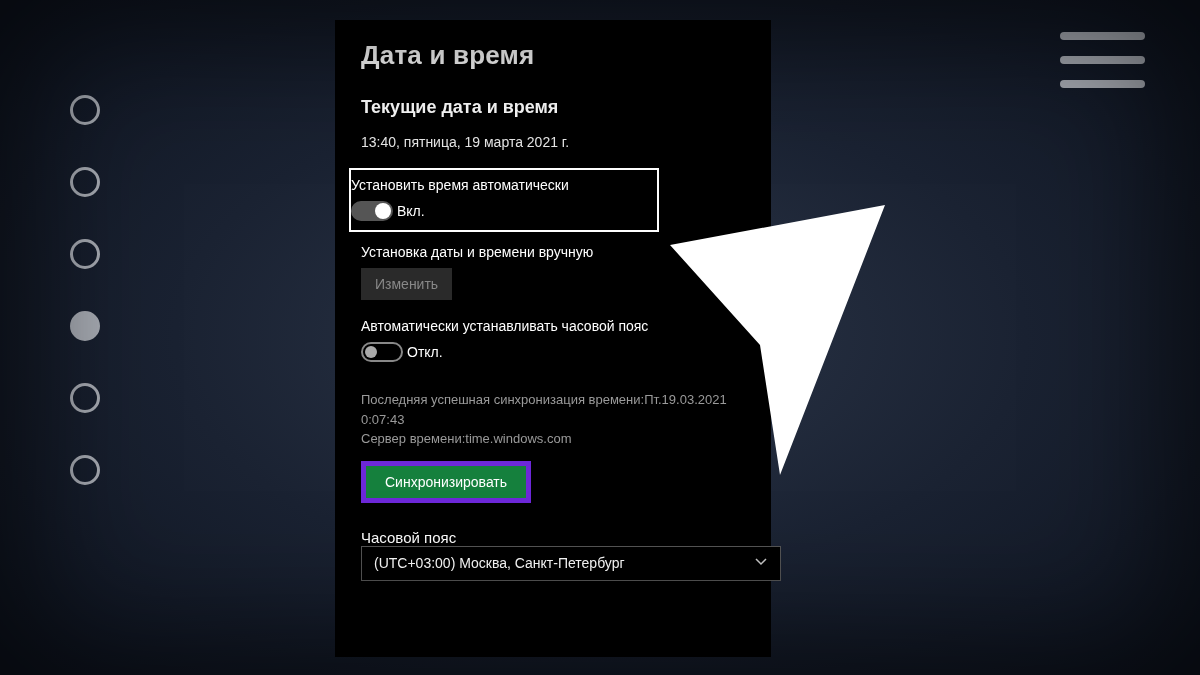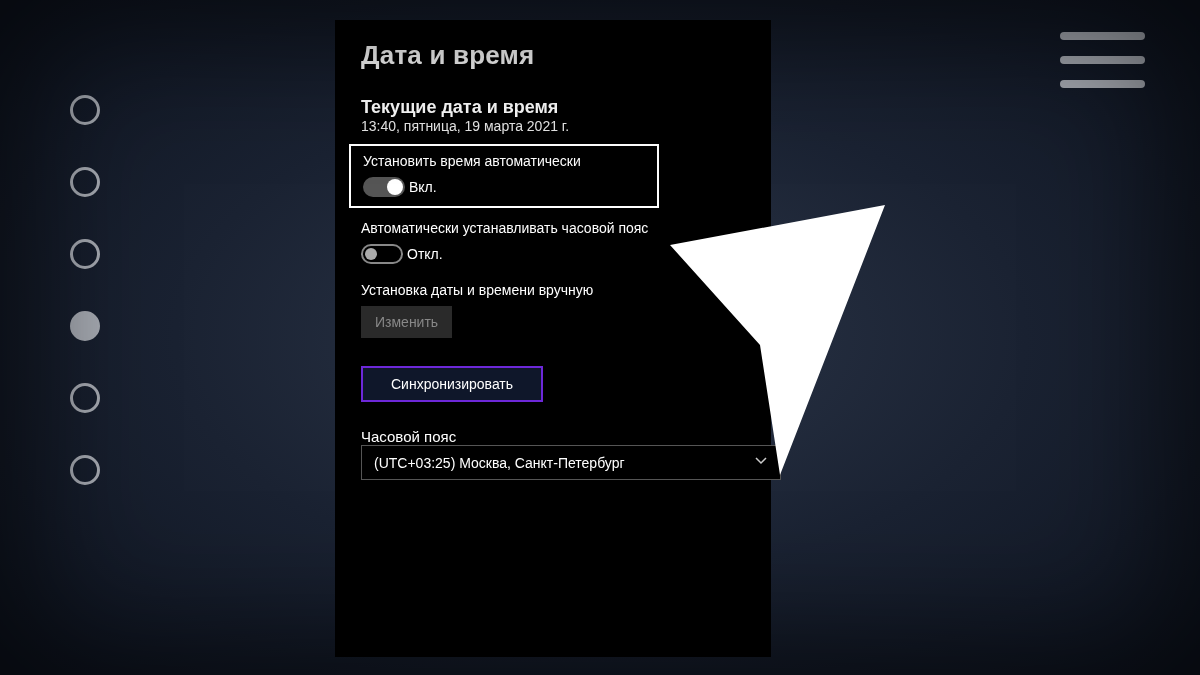--- a/index.html
+++ b/index.html
@@ -59,29 +59,30 @@
   }
   .panel h1 {
     font-size: 26px;
     font-weight: 600;
     margin-bottom: 26px;
     letter-spacing: 0.2px;
   }
   .panel h2 {
     font-size: 18px;
     font-weight: 600;
+    margin-bottom: 16px;
   }
   .current-time {
     font-size: 14px;
     color: #e8e8e8;
-    margin-bottom: 10px;
+    margin-bottom: 18px;
   }
   .highlight-box {
     border: 2px solid #ffffff;
-    padding: 7px 10px 9px 12px;
+    padding: 7px 10px 9px 0;
     margin-bottom: 12px;
     margin-left: -12px;
     width: 310px;
   }
   .setting-label {
     font-size: 14px;
     color: #ffffff;
     margin-bottom: 8px;
     display: block;
   }
@@ -137,23 +138,23 @@
     font-size: 14px;
     cursor: pointer;
     font-family: inherit;
   }
   .btn.disabled {
     color: #888888;
     background: #2a2a2a;
   }
   .btn.sync {
     color: #ffffff;
-    border: 2px solid #6d28d9;
-    background: #0f172a;
-    padding: 8px 28px;
+    border: 5px solid #6d28d9;
+    background: #15803d;
+    padding: 8px 19px;
   }
   .sync-section {
     margin-top: 28px;
     margin-bottom: 22px;
   }
   .sync-section h3 {
     font-size: 15px;
     font-weight: 600;
     margin-bottom: 10px;
     color: #ffffff;
@@ -233,42 +234,46 @@
     <span class="setting-label">Установить время автоматически</span>
     <div class="toggle-row">
       <div class="toggle on">
           <div class="knob"></div>
         </div>
       <span class="toggle-state">Вкл.</span>
     </div>
   </div>
 
   <div class="setting-block">
+    <span class="setting-label">Установка даты и времени вручную</span>
+    <button class="btn disabled">Изменить</button>
+  </div>
+
+  <div class="setting-block">
     <span class="setting-label">Автоматически устанавливать часовой пояс</span>
     <div class="toggle-row">
       <div class="toggle off">
           <div class="knob"></div>
         </div>
       <span class="toggle-state">Откл.</span>
     </div>
   </div>
 
-  <div class="setting-block">
-    <span class="setting-label">Установка даты и времени вручную</span>
-    <button class="btn disabled">Изменить</button>
-  </div>
-
   <div class="sync-section">
+    <div class="sync-info">
+      <div>Последняя успешная синхронизация времени:Пт.19.03.2021 0:07:43</div>
+      <div>Сервер времени:time.windows.com</div>
+    </div>
     <button class="btn sync">Синхронизировать</button>
   </div>
 
   <div class="tz-section">
     <label>Часовой пояс</label>
     <div class="select">
-      <span>(UTC+03:25) Москва, Санкт-Петербург</span>
+      <span>(UTC+03:00) Москва, Санкт-Петербург</span>
       <span class="chev">
         <svg width="14" height="14" viewBox="0 0 14 14">
             <path d="M2 4 L7 9 L12 4" stroke="#ccc" stroke-width="1.5" fill="none"></path>
           </svg>
       </span>
     </div>
   </div>
 </div>
 
 <svg class="cursor-arrow" viewBox="0 0 260 280">

